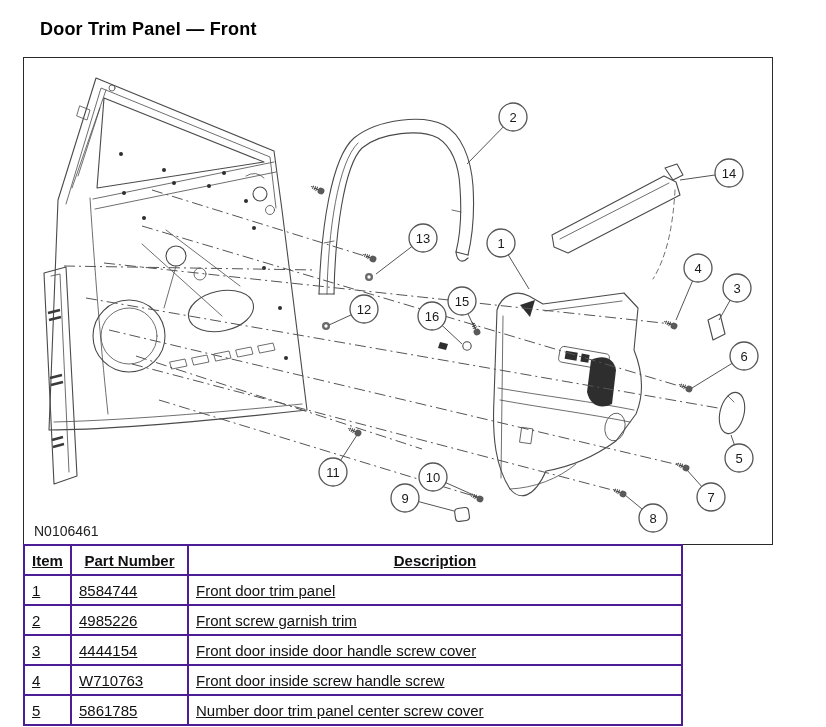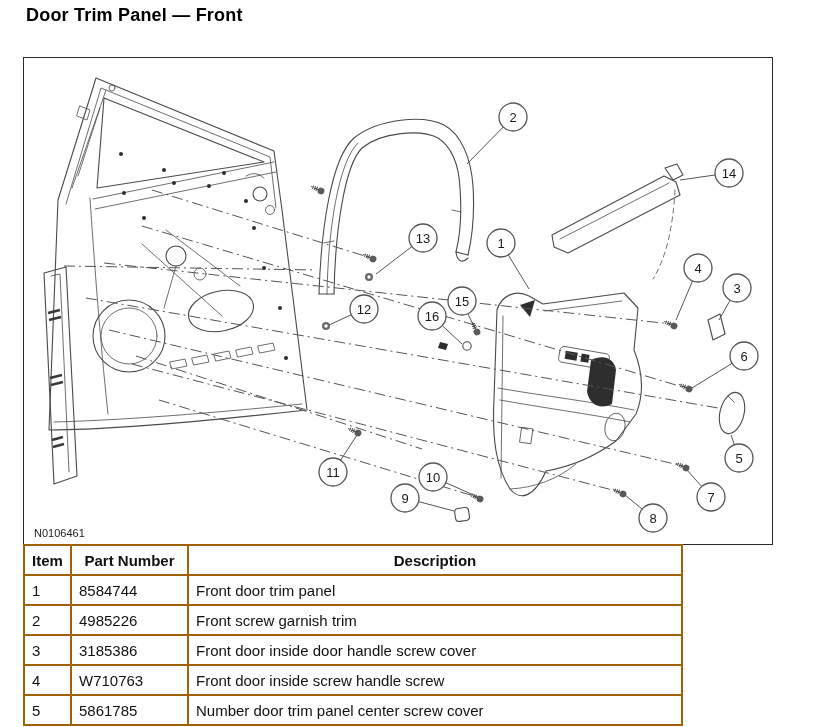--- a/index.html
+++ b/index.html
@@ -2,38 +2,38 @@
 <html><head>
 <meta charset="utf-8">
 <style>
   html,body{margin:0;padding:0;}
   body{
     width:826px;height:727px;overflow:hidden;position:relative;
     background:#ffffff;color:#111;
     font-family:"Liberation Sans", sans-serif;
   }
   .page-title{
-    position:absolute;left:24px;top:3px;margin:2px;
+    position:absolute;left:24px;top:3px;margin:16px;
     font-size:18px;font-weight:bold;color:#000;letter-spacing:.2px;
   }
   .figure-box{
     position:absolute;left:23px;top:57px;width:748px;height:486px;
     border:1px solid #2a2a2a;background:#fff;box-sizing:content-box;
   }
   .figure-label{
-    position:absolute;left:10px;bottom:5px;font-size:11px;color:#222;z-index:2;
+    position:absolute;left:10px;bottom:5px;font-size:14px;color:#222;z-index:2;
   }
   table.parts{
     position:absolute;left:23px;top:544px;width:660px;
     border-collapse:collapse;table-layout:fixed;
     font-size:15px;color:#111;background:#fff;
   }
   table.parts th,table.parts td{
-    border:2px solid #a16207;height:28px;padding:0 7px;
-    white-space:nowrap;overflow:hidden;vertical-align:middle;
+    border:2px solid #4c1d95;height:28px;padding:0 7px;
+    white-space:nowrap;overflow:hidden;vertical-align:middle;text-decoration:underline;
   }
   table.parts th{font-weight:bold;text-align:center;padding:0 2px;}
   table.parts td{text-align:left;}
   
   .art{stroke:#4a4a4a;stroke-width:1.1;fill:none;stroke-linejoin:round;stroke-linecap:round;}
   .thin{stroke-width:.8;}
   .dark{fill:#2e2e2e;stroke:none;}
   .ddl{stroke:#555;stroke-width:1;fill:none;stroke-dasharray:11 4 2 4;}
   .callout line{stroke:#555;stroke-width:1;}
   .callout circle{fill:#fff;stroke:#555;stroke-width:1.3;}
@@ -263,21 +263,21 @@
       <td>8584744</td>
       <td>Front door trim panel</td>
     </tr>
     <tr>
       <td>2</td>
       <td>4985226</td>
       <td>Front screw garnish trim</td>
     </tr>
     <tr>
       <td>3</td>
-      <td>3185386</td>
+      <td>4444154</td>
       <td>Front door inside door handle screw cover</td>
     </tr>
     <tr>
       <td>4</td>
       <td>W710763</td>
       <td>Front door inside screw handle screw</td>
     </tr>
     <tr>
       <td>5</td>
       <td>5861785</td>

